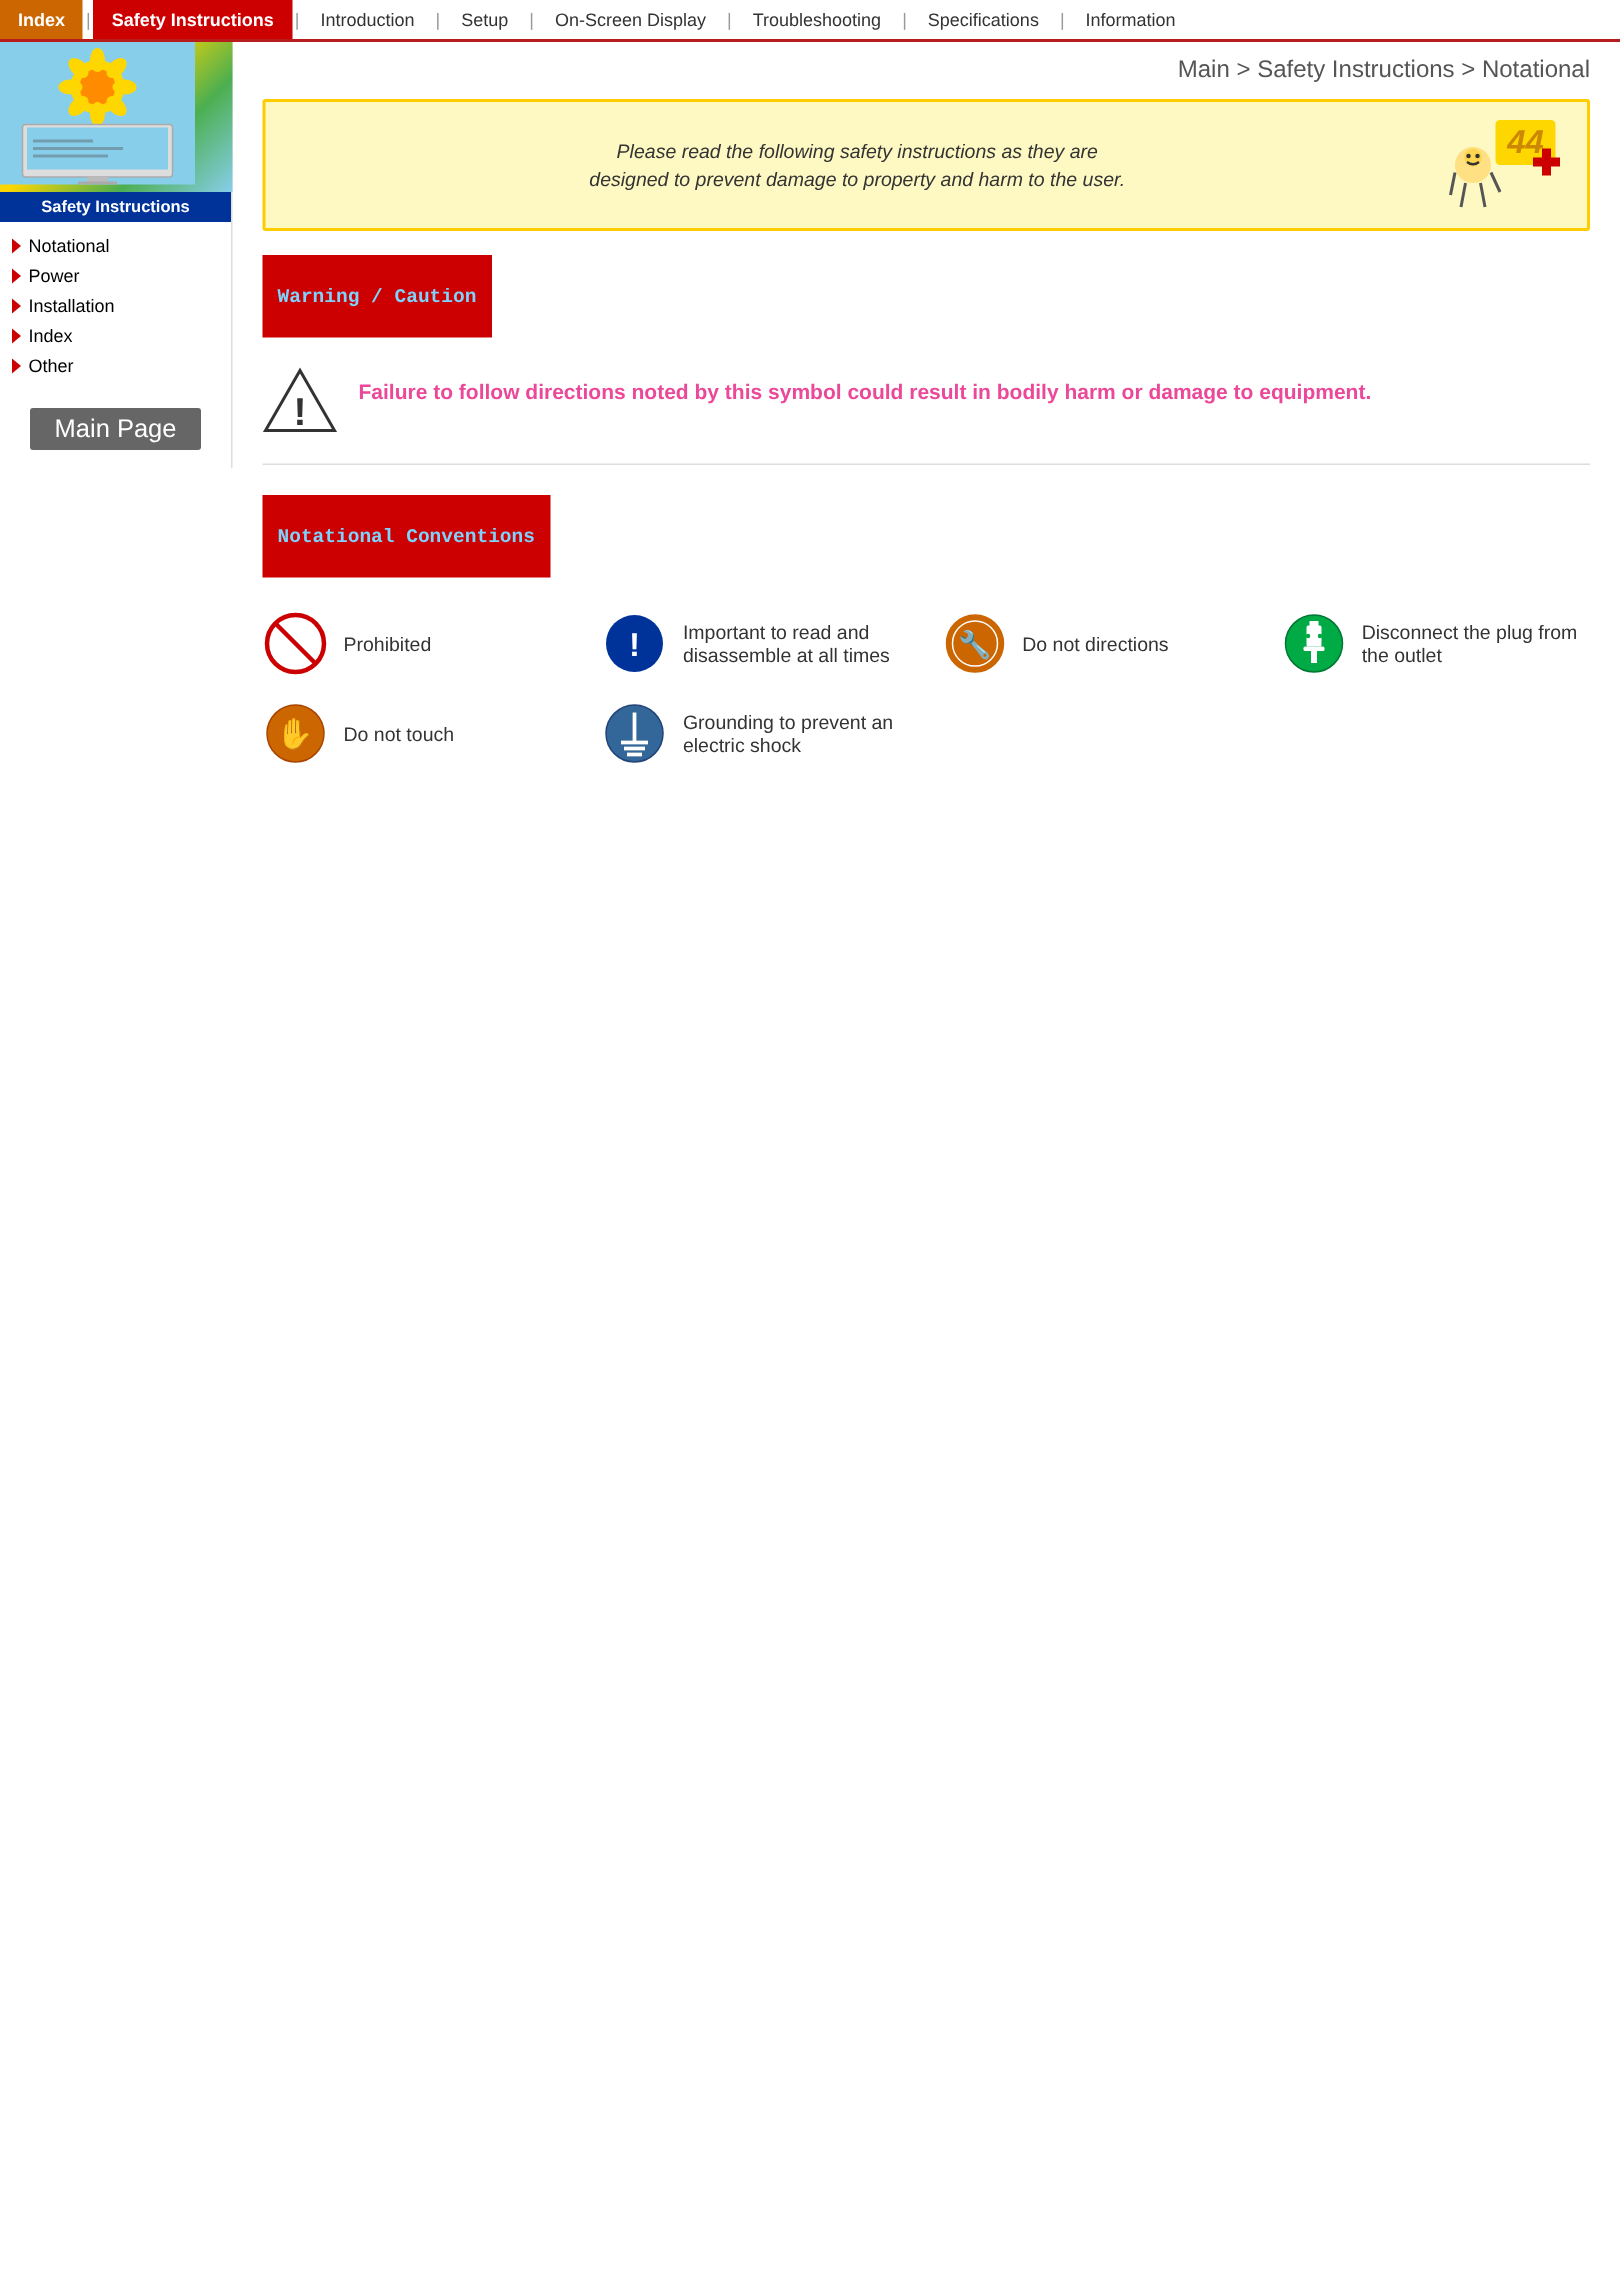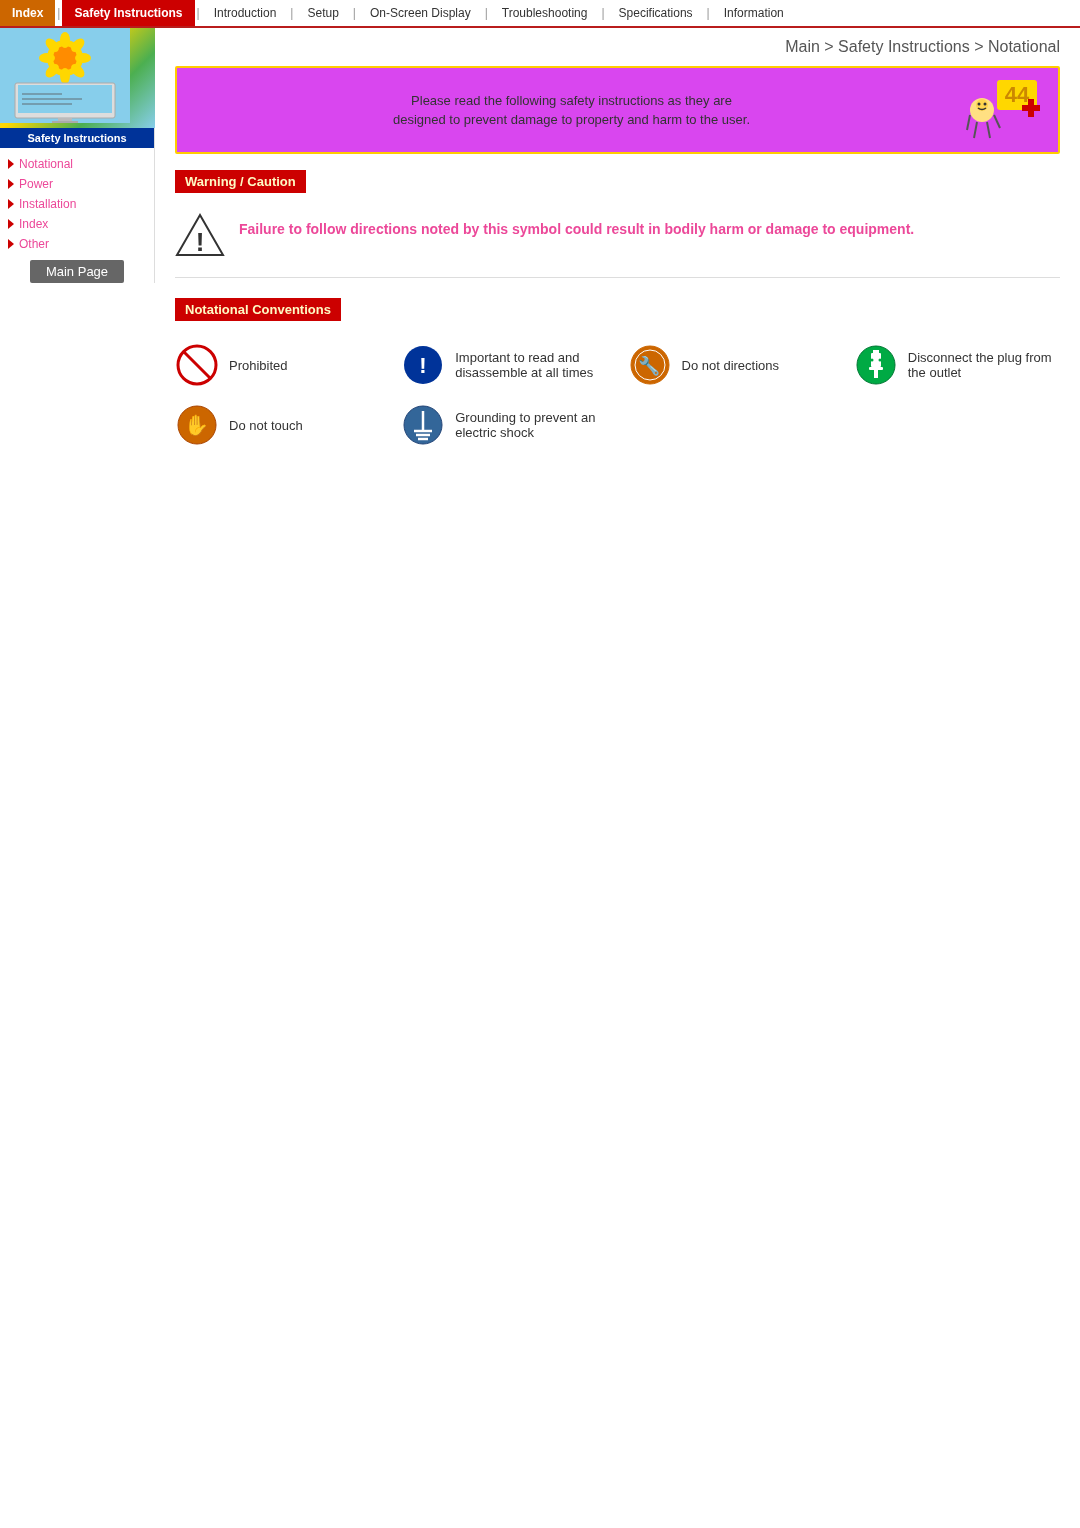--- a/index.html
+++ b/index.html
@@ -69,39 +69,39 @@
       font-weight: bold;
     }
     .sidebar-menu {
       padding: 6px 0;
     }
     .sidebar-menu-item {
       display: flex;
       align-items: center;
       padding: 3px 8px;
       cursor: pointer;
-      color: #ec4899;
+      color: #000000;
       font-size: 12px;
     }
     .arrow-right {
       display: inline-block;
       width: 0;
       height: 0;
       border-top: 5px solid transparent;
       border-bottom: 5px solid transparent;
       border-left: 6px solid #cc0000;
       margin-right: 5px;
     }
     .main-page-btn {
       background: #666;
       color: #fff;
       border: none;
       padding: 4px 16px;
-      font-size: 13px;
-      margin: 0 auto;
+      font-size: 17px;
+      margin: 12px auto;
       display: block;
       cursor: pointer;
       border-radius: 2px;
     }
 
     
     .content {
       flex: 1;
       padding: 10px 20px;
     }
@@ -110,48 +110,50 @@
       font-size: 16px;
       color: #555;
       margin-bottom: 10px;
     }
 
     
     .intro-banner {
       display: flex;
       align-items: center;
       border: 2px solid #ffcc00;
-      background: #d946ef;
+      background: #fef9c3;
       padding: 12px 16px;
       margin-bottom: 16px;
       border-radius: 2px;
+      font-style: italic;
     }
     .intro-text {
       flex: 1;
       text-align: center;
       font-size: 13px;
       color: #333;
       line-height: 1.5;
     }
     .intro-illustration {
       width: 80px;
       height: 60px;
       margin-left: 12px;
       flex-shrink: 0;
     }
 
     
     .section-header {
       background: #cc0000;
-      color: #fef9c3;
+      color: #7dd3fc;
       font-weight: bold;
       font-size: 13px;
-      padding: 4px 10px;
+      padding: 20px 10px;
       margin-bottom: 10px;
       display: inline-block;
+      font-family: Liberation Mono, monospace;
     }
 
     
     .warning-section {
       margin-bottom: 20px;
     }
     .warning-content {
       display: flex;
       align-items: flex-start;
       padding: 8px 0 16px 0;

